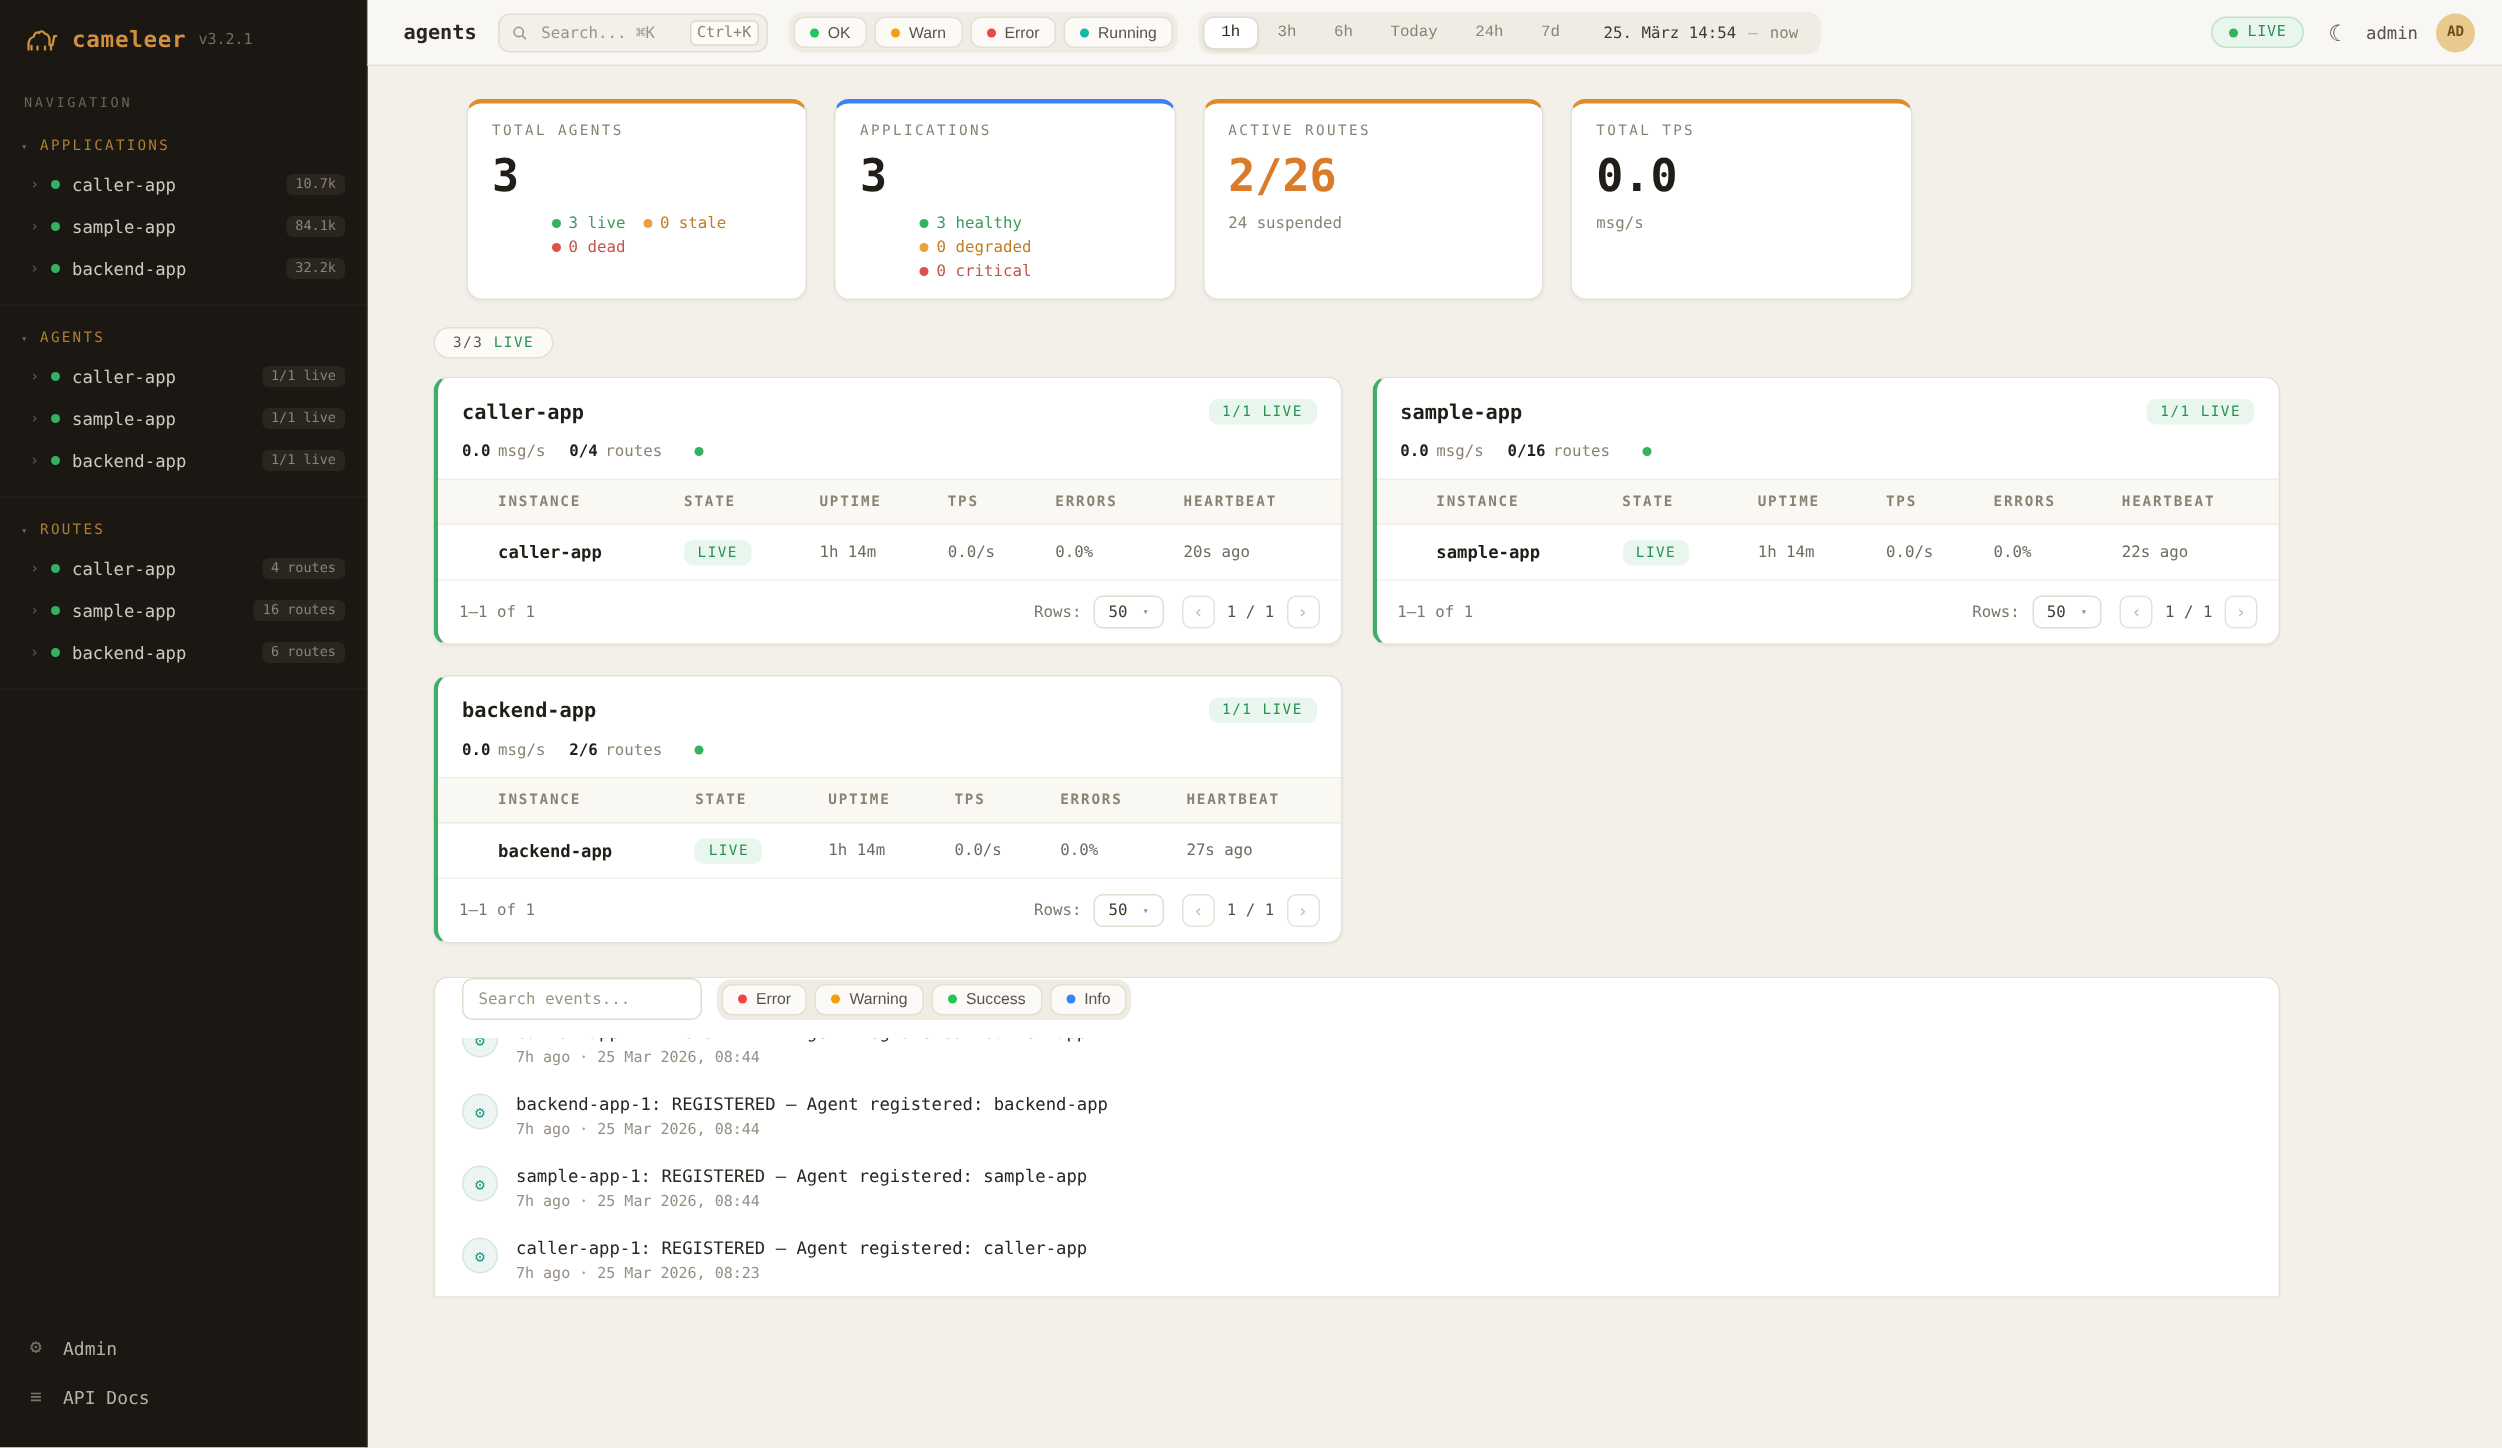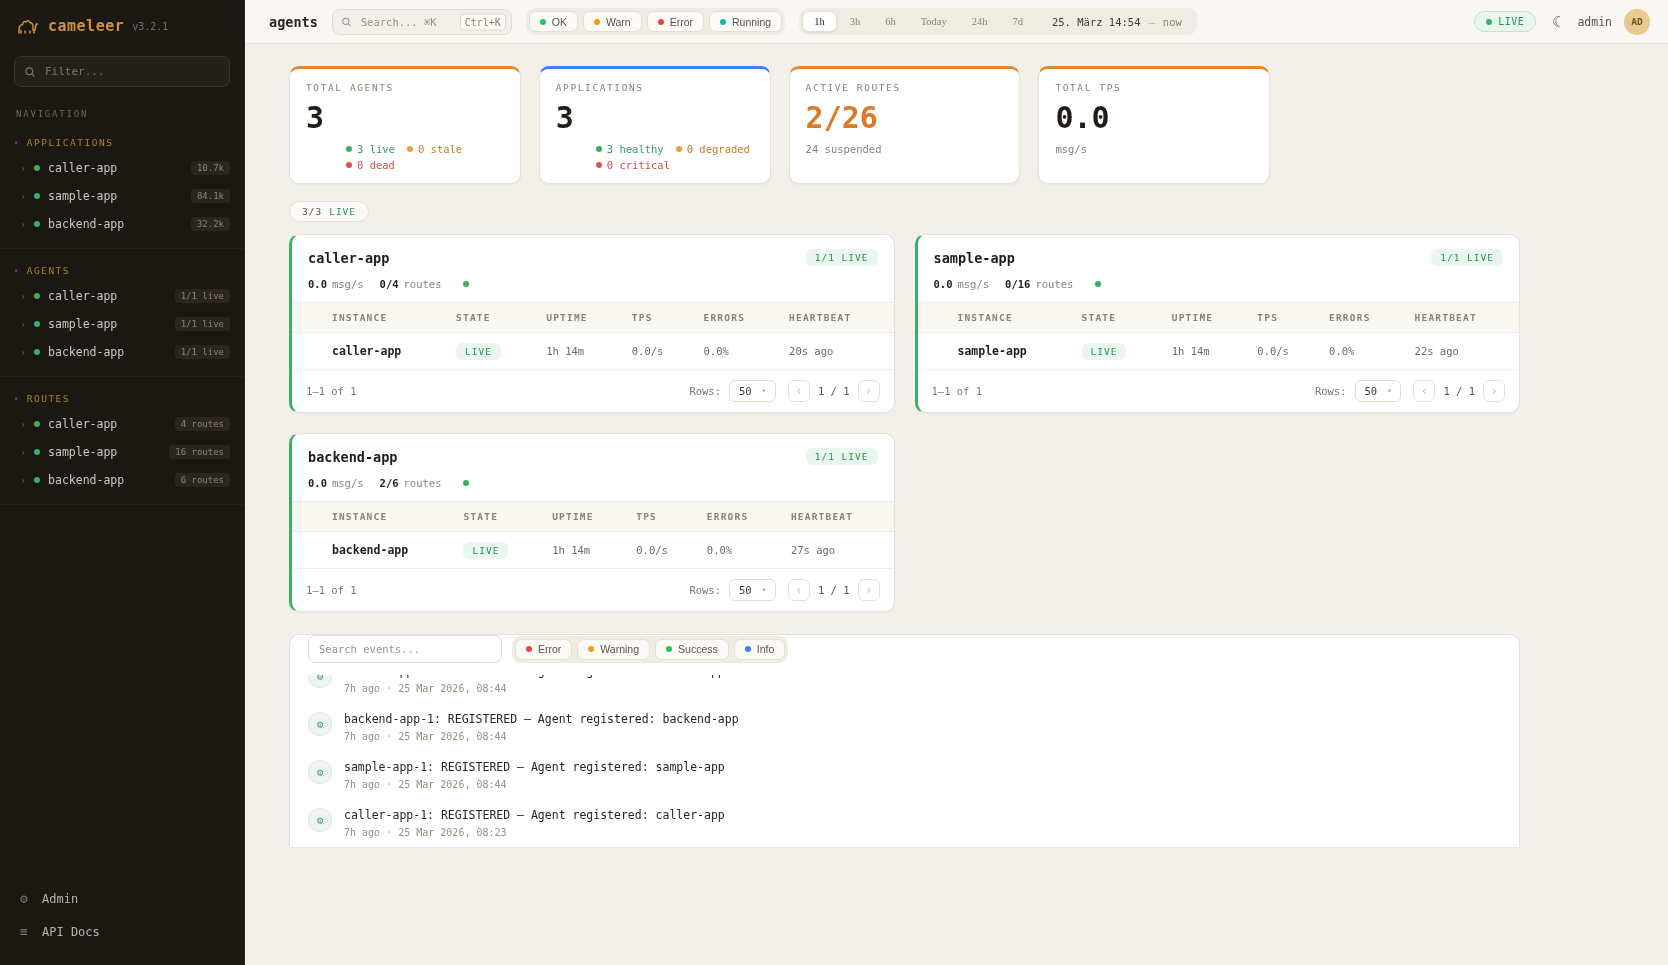--- a/index.html
+++ b/index.html
@@ -38,36 +38,36 @@
   .topbar { height:44px; flex:none; background:#f9f7f3; border-bottom:1px solid #e6e1d6; display:flex; align-items:center; gap:14px; padding:0 18px 0 24px; }
   .page-title { font-size:13.5px; font-weight:bold; color:#2a2520; }
   .search-wrap { position:relative; width:180px; }
   .search-input { width:100%; background:#f3f0e9; border:1px solid #e3ddd0; border-radius:8px; padding:6px 52px 6px 28px; font:10.5px "DejaVu Sans Mono",monospace; color:#57534e; outline:none; }
   .search-input::placeholder { color:#9a9386; }
   .search-ic { position:absolute; left:9px; top:50%; transform:translateY(-50%); color:#9a9386; display:flex; }
   .kbd { position:absolute; right:6px; top:50%; transform:translateY(-50%); border:1px solid #ddd7c9; background:#fcfbf7; border-radius:4px; font-size:10px; color:#8a8274; padding:2px 4px; }
   .pill-group { display:flex; gap:5px; background:#efece4; border-radius:9px; padding:3px; }
   .pill { display:flex; align-items:center; gap:6px; background:#fbfaf6; border:1px solid #e4dfd2; border-radius:7px; padding:3.5px 10px; font-size:10.5px; color:#57534e; cursor:pointer; white-space:nowrap; }
   .seg-group { display:flex; align-items:center; background:#efece4; border-radius:9px; padding:3px; gap:1px; }
-  .seg { padding:4px 11px; border-radius:7px; font-size:10.5px; color:#8a8274; cursor:pointer; border:1px solid transparent; background:none; font-family:Liberation Serif, serif; }
+  .seg { padding:4px 11px; border-radius:7px; font-size:10.5px; color:#8a8274; cursor:pointer; border:1px solid transparent; background:none; font-family:Liberation Mono, monospace; }
   .seg.active { background:#fff; border-color:#e3ddd0; color:#2a2520; box-shadow:0 1px 2px rgba(0,0,0,.07); }
   .seg-date { display:flex; gap:8px; align-items:center; padding:0 12px 0 16px; font-size:10.5px; white-space:nowrap; }
   .seg-date .t { color:#3f3a33; }
   .seg-date .sep { color:#b5ac9c; }
   .seg-date .now { color:#8a8274; }
   .topbar-right { margin-left:auto; display:flex; align-items:center; gap:12px; }
   .live-pill { display:flex; align-items:center; gap:6px; background:#e9f6ee; border:1px solid #bfe3cb; color:#279254; border-radius:999px; padding:4px 11px; font-size:10px; letter-spacing:.5px; }
   .live-pill .dot { background:#35b15f; }
   .moon-btn { background:none; border:none; font-size:15px; color:#57534e; cursor:pointer; padding:2px 4px; font-family:inherit; }
   .user-name { font-size:11.5px; color:#57534e; }
   .avatar { width:26px; height:26px; border-radius:50%; background:#e9c98e; color:#6b4f1d; font-size:9.5px; font-weight:bold; display:flex; align-items:center; justify-content:center; cursor:pointer; }
 
   
   .content { flex:1; overflow:hidden; padding:22px 148px 0 44px; }
-  .stats-row { display:grid; grid-template-columns:repeat(5,1fr); gap:18px; }
+  .stats-row { display:grid; grid-template-columns:repeat(5,1fr); gap:18px;margin-left:22px; }
   .stat-card { background:#fff; border:1px solid #e6e1d6; border-top-width:3px; border-radius:10px; padding:13px 16px 12px; box-shadow:0 1px 2px rgba(40,35,25,.05); min-height:110px; }
   .stat-card.acc-orange { border-top-color:#e08a2c; }
   .stat-card.acc-blue   { border-top-color:#3b82f6; }
   .stat-card.acc-green  { border-top-color:#3fae68; }
   .stat-label { font-size:9.5px; letter-spacing:1.6px; color:#8a8274; }
   .stat-value { font-size:30px; font-weight:bold; color:#211d17; margin:10px 0; line-height:1; }
   .stat-value.orange-text { color:#d97b28; }
   .stat-details { display:flex; flex-wrap:wrap; gap:4px 12px; font-size:10.5px;padding-left:40px; }
   .detail { display:flex; align-items:center; gap:5px; }
   .detail .dot { width:6px; height:6px; }
@@ -102,21 +102,21 @@
   .select-box .sel-caret { font-size:7px; color:#9a9488; }
   .page-btn { width:22px; height:22px; border:1px solid #e7e2d7; border-radius:6px; background:#fff; color:#c2bcb0; display:flex; align-items:center; justify-content:center; font-size:12px; cursor:pointer; font-family:inherit; }
   .page-info { margin:0 8px; color:#57534e; }
 
   
   .timeline-card { margin-top:22px; background:#fff; border:1px solid #e6e1d6; border-bottom:none; border-radius:10px 10px 0 0; box-shadow:0 1px 2px rgba(40,35,25,.05); }
   .tl-head { display:flex; justify-content:space-between; align-items:center; padding:16px 18px 12px; }
   .tl-title { font-size:13.5px; font-weight:bold; }
   .tl-count { font-size:10.5px; color:#8a8274; }
   .tl-controls { display:flex; gap:10px; padding:0 18px 12px; align-items:center; }
-  .tl-search { width:194px; border:1px solid #e3ddd0; border-radius:7px; padding:7px 10px; font:10.5px "DejaVu Sans Mono",monospace; color:#57534e; outline:none; background:#fff; }
+  .tl-search { width:160px; border:1px solid #e3ddd0; border-radius:7px; padding:7px 10px; font:10.5px "DejaVu Sans Mono",monospace; color:#57534e; outline:none; background:#fff; }
   .tl-search::placeholder { color:#9a9386; }
   .events { padding:0 18px; overflow:hidden; max-height:186px; }
   .event { display:flex; gap:12px; padding:9px 0; align-items:flex-start; }
   .event.clipped { margin-top:-20px; }
   .event-icon { width:24px; height:24px; border-radius:50%; background:#edf5f3; border:1px solid #d5e6e1; color:#2a9d8f; font-size:11px; display:flex; align-items:center; justify-content:center; flex:none; }
   .event-title { font-size:11.5px; color:#2a2520; }
   .event-time { font-size:10px; color:#968f82; margin-top:5px; }
 </style>
 </head>
 <body>
@@ -124,29 +124,20 @@
 <aside class="sidebar">
   <div class="brand">
     <svg width="24" height="20" viewBox="0 0 24 20" fill="none" stroke="#d0903f" stroke-width="1.5" stroke-linecap="round" stroke-linejoin="round">
       <path d="M3 17v-3c0-3 1.5-5 3.5-5.5C7 6 8.5 5 10 6c1-1.7 3-1.5 4 .5 1.8.3 3 2 3 4.5V14h2l1.2-6h1.3"></path>
       <path d="M5 17v-2.5M9 17v-2M14 17v-2M18 17v-3"></path>
     </svg>
     <span class="brand-name">cameleer</span>
     <span class="brand-version">v3.2.1</span>
   </div>
 
-  <div class="filter-wrap">
-    <span class="filter-icon">
-      <svg width="12" height="12" viewBox="0 0 16 16">
-          <circle cx="7" cy="7" r="4.5" fill="none" stroke="currentColor" stroke-width="1.5"></circle>
-          <line x1="10.5" y1="10.5" x2="14" y2="14" stroke="currentColor" stroke-width="1.5"></line>
-        </svg>
-    </span>
-    <input class="filter-input" placeholder="Filter..." style="">
-  </div>
 
   <div class="nav-label">NAVIGATION</div>
 
   <div class="side-section">
     <div class="section-head">
       <span class="section-caret">▾</span>
       <span>APPLICATIONS</span>
     </div>
     <div class="side-item">
       <span class="caret">›</span>

